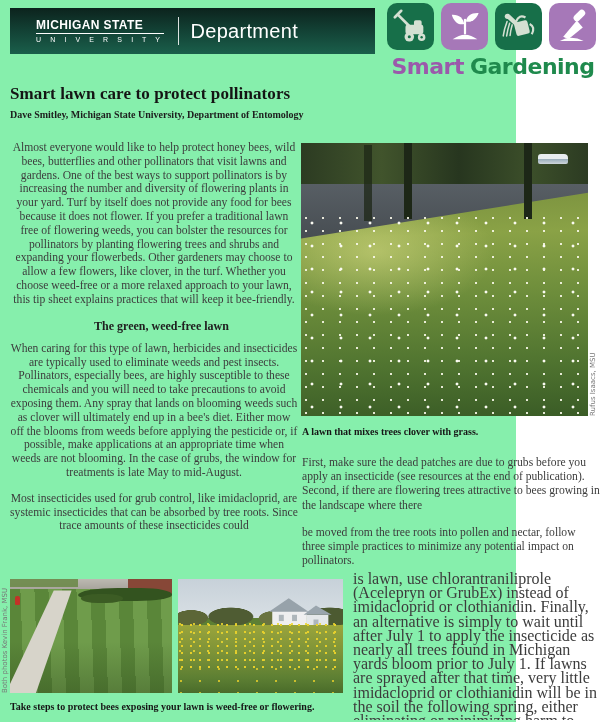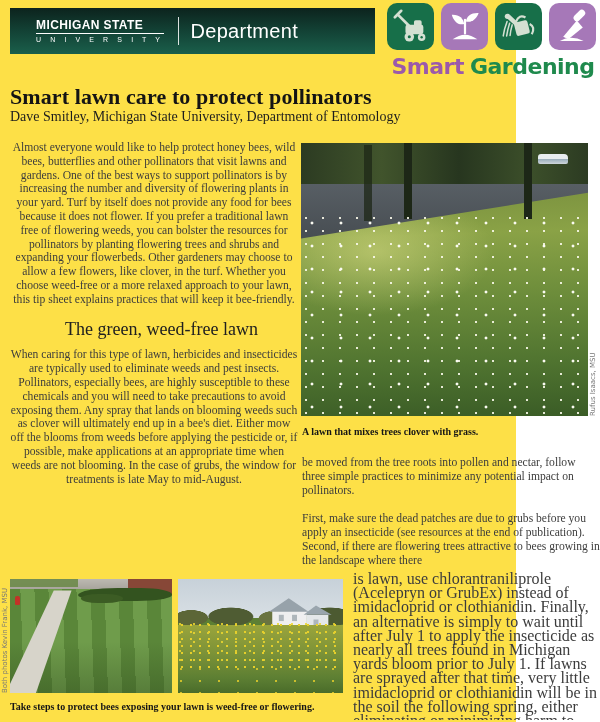--- a/index.html
+++ b/index.html
@@ -1,16 +1,16 @@
 <!DOCTYPE html>
 <html><head>
 <meta charset="utf-8">
 <style>
   html,body{margin:0;padding:0;background:#ffffff;width:600px;height:722px;overflow:hidden;}
-  .page{position:relative;width:516px;height:722px;background:#fde047;font-family:"Liberation Serif",serif;color:#3c3c3c;}
+  .page{position:relative;width:516px;height:722px;background:#86efac;font-family:"Liberation Serif",serif;color:#3c3c3c;}
 
   
   .banner{position:absolute;left:10px;top:8px;width:365px;height:46px;
     background:linear-gradient(180deg,#0c231d 0%,#123f33 45%,#1a5f4b 100%);
     display:flex;align-items:center;padding-left:26px;box-sizing:border-box;}
   .wordmark{color:#fff;font-family:"Liberation Sans",sans-serif;line-height:1;}
   .wm1{font-size:12px;font-weight:bold;letter-spacing:.4px;border-bottom:1px solid #fff;padding-bottom:2px;white-space:nowrap;}
   .wm2{font-size:7px;letter-spacing:3.6px;margin-top:2px;white-space:nowrap;}
   .bdiv{width:1px;height:28px;background:rgba(255,255,255,.85);margin:0 12px 0 14px;}
   .ext{color:#fff;font-family:"Liberation Sans",sans-serif;font-size:20px;font-weight:400;letter-spacing:.3px;}
@@ -19,27 +19,27 @@
   .sg{position:absolute;left:387px;top:3px;width:212px;}
   .sg-icons{display:flex;gap:7px;}
   .tile{width:47px;height:47px;border-radius:10px;display:flex;align-items:center;justify-content:center;}
   .tile.green{background:#176f49;}
   .tile.purple{background:#a678b8;}
   .sg-text{margin-top:4px;text-align:center;font-family:"DejaVu Sans",sans-serif;font-weight:bold;font-size:22px;letter-spacing:-0.5px;white-space:nowrap;}
   .sg-w1{color:#9b59ab;margin-right:6px;}
   .sg-w2{color:#1f8a4d;}
 
   
-  .title{position:absolute;left:10px;top:84px;font-size:22px;font-weight:bold;color:#141414;letter-spacing:.1px;}
-  .byline{position:absolute;left:10px;top:109px;font-size:14px;font-weight:normal;color:#1d1d1d;}
+  .title{position:absolute;left:10px;top:84px;font-size:17px;font-weight:bold;color:#141414;letter-spacing:.1px;}
+  .byline{position:absolute;left:10px;top:109px;font-size:10px;font-weight:bold;color:#1d1d1d;}
 
   .left-col{position:absolute;left:10px;top:141px;width:288px;height:437px;overflow:hidden;
     font-size:11.6px;line-height:13.8px;text-align:center;}
   .left-col p{margin:0 0 12px 0;}
-  .sec-head{font-size:18px;font-weight:normal;color:#202020;margin:13px 0 9px 15px;line-height:1.1;}
+  .sec-head{font-size:12px;font-weight:bold;color:#202020;margin:13px 0 9px 15px;line-height:1.1;}
 
   .rc-top{position:absolute;left:302px;top:456px;width:298px;height:116px;overflow:hidden;
     font-size:11.6px;line-height:14.2px;}
   .rc-top p{margin:0 0 13px 0;}
   .rc-wrap{position:absolute;left:353px;top:572px;width:246px;height:148px;overflow:hidden;
     font-size:16px;line-height:14.2px;}
   .rc-wrap p{margin:0;}
 
   .caption{font-size:10px;font-weight:bold;color:#161616;font-family:"Liberation Serif",serif;}
   .cap-clover{position:absolute;left:302px;top:426px;width:287px;}
@@ -173,35 +173,36 @@
     </div>
   </div>
 
   <div class="title">Smart lawn care to protect pollinators</div>
   <div class="byline">Dave Smitley, Michigan State University, Department of Entomology</div>
 
   <div class="left-col">
     <p>Almost everyone would like to help protect honey bees, wild bees, butterflies and other pollinators that visit lawns and gardens. One of the best ways to support pollinators is by increasing the number and diversity of flowering plants in your yard. Turf by itself does not provide any food for bees because it does not flower. If you prefer a traditional lawn free of flowering weeds, you can bolster the resources for pollinators by planting flowering trees and shrubs and expanding your flowerbeds. Other gardeners may choose to allow a few flowers, like clover, in the turf. Whether you choose weed-free or a more relaxed approach to your lawn, this tip sheet explains practices that will keep it bee-friendly.</p>
     <div class="sec-head">The green, weed-free lawn</div>
     <p>When caring for this type of lawn, herbicides and insecticides are typically used to eliminate weeds and pest insects. Pollinators, especially bees, are highly susceptible to these chemicals and you will need to take precautions to avoid exposing them. Any spray that lands on blooming weeds such as clover will ultimately end up in a bee's diet. Either mow off the blooms from weeds before applying the pesticide or, if possible, make applications at an appropriate time when weeds are not blooming. In the case of grubs, the window for treatments is late May to mid-August.</p>
+    <p>Most insecticides used for grub control, like imidacloprid, are systemic insecticides that can be absorbed by tree roots. Since trace amounts of these insecticides could</p>
   </div>
 
   <div class="photo ph-clover">
     <i class="street"></i>
     <i class="trees"></i>
     <i class="trunks"></i>
     <i class="car"></i>
     <i class="dots"></i>
   </div>
   <div class="vcredit cr-right">Rufus Isaacs, MSU</div>
   <div class="caption cap-clover">A lawn that mixes trees clover with grass.</div>
 
   <div class="rc-top">
+    <p>First, make sure the dead patches are due to grubs before you apply an insecticide (see resources at the end of publication). Second, if there are flowering trees attractive to bees growing in the landscape where there</p>
     <p>be moved from the tree roots into pollen and nectar, follow three simple practices to minimize any potential impact on pollinators.</p>
-    <p>First, make sure the dead patches are due to grubs before you apply an insecticide (see resources at the end of publication). Second, if there are flowering trees attractive to bees growing in the landscape where there</p>
   </div>
   <div class="rc-wrap">
     <p>is lawn, use chlorantraniliprole (Acelepryn or GrubEx) instead of imidacloprid or clothianidin. Finally, an alternative is simply to wait until after July 1 to apply the insecticide as nearly all trees found in Michigan yards bloom prior to July 1. If lawns are sprayed after that time, very little imidacloprid or clothianidin will be in the soil the following spring, either eliminating or minimizing harm to pollinators from grub control practices.</p>
   </div>
 
   <div class="photo ph-lawn">
     <i class="street"></i>
     <i class="treesl"></i>
     <i class="brick"></i>
     <i class="hedge"></i>

